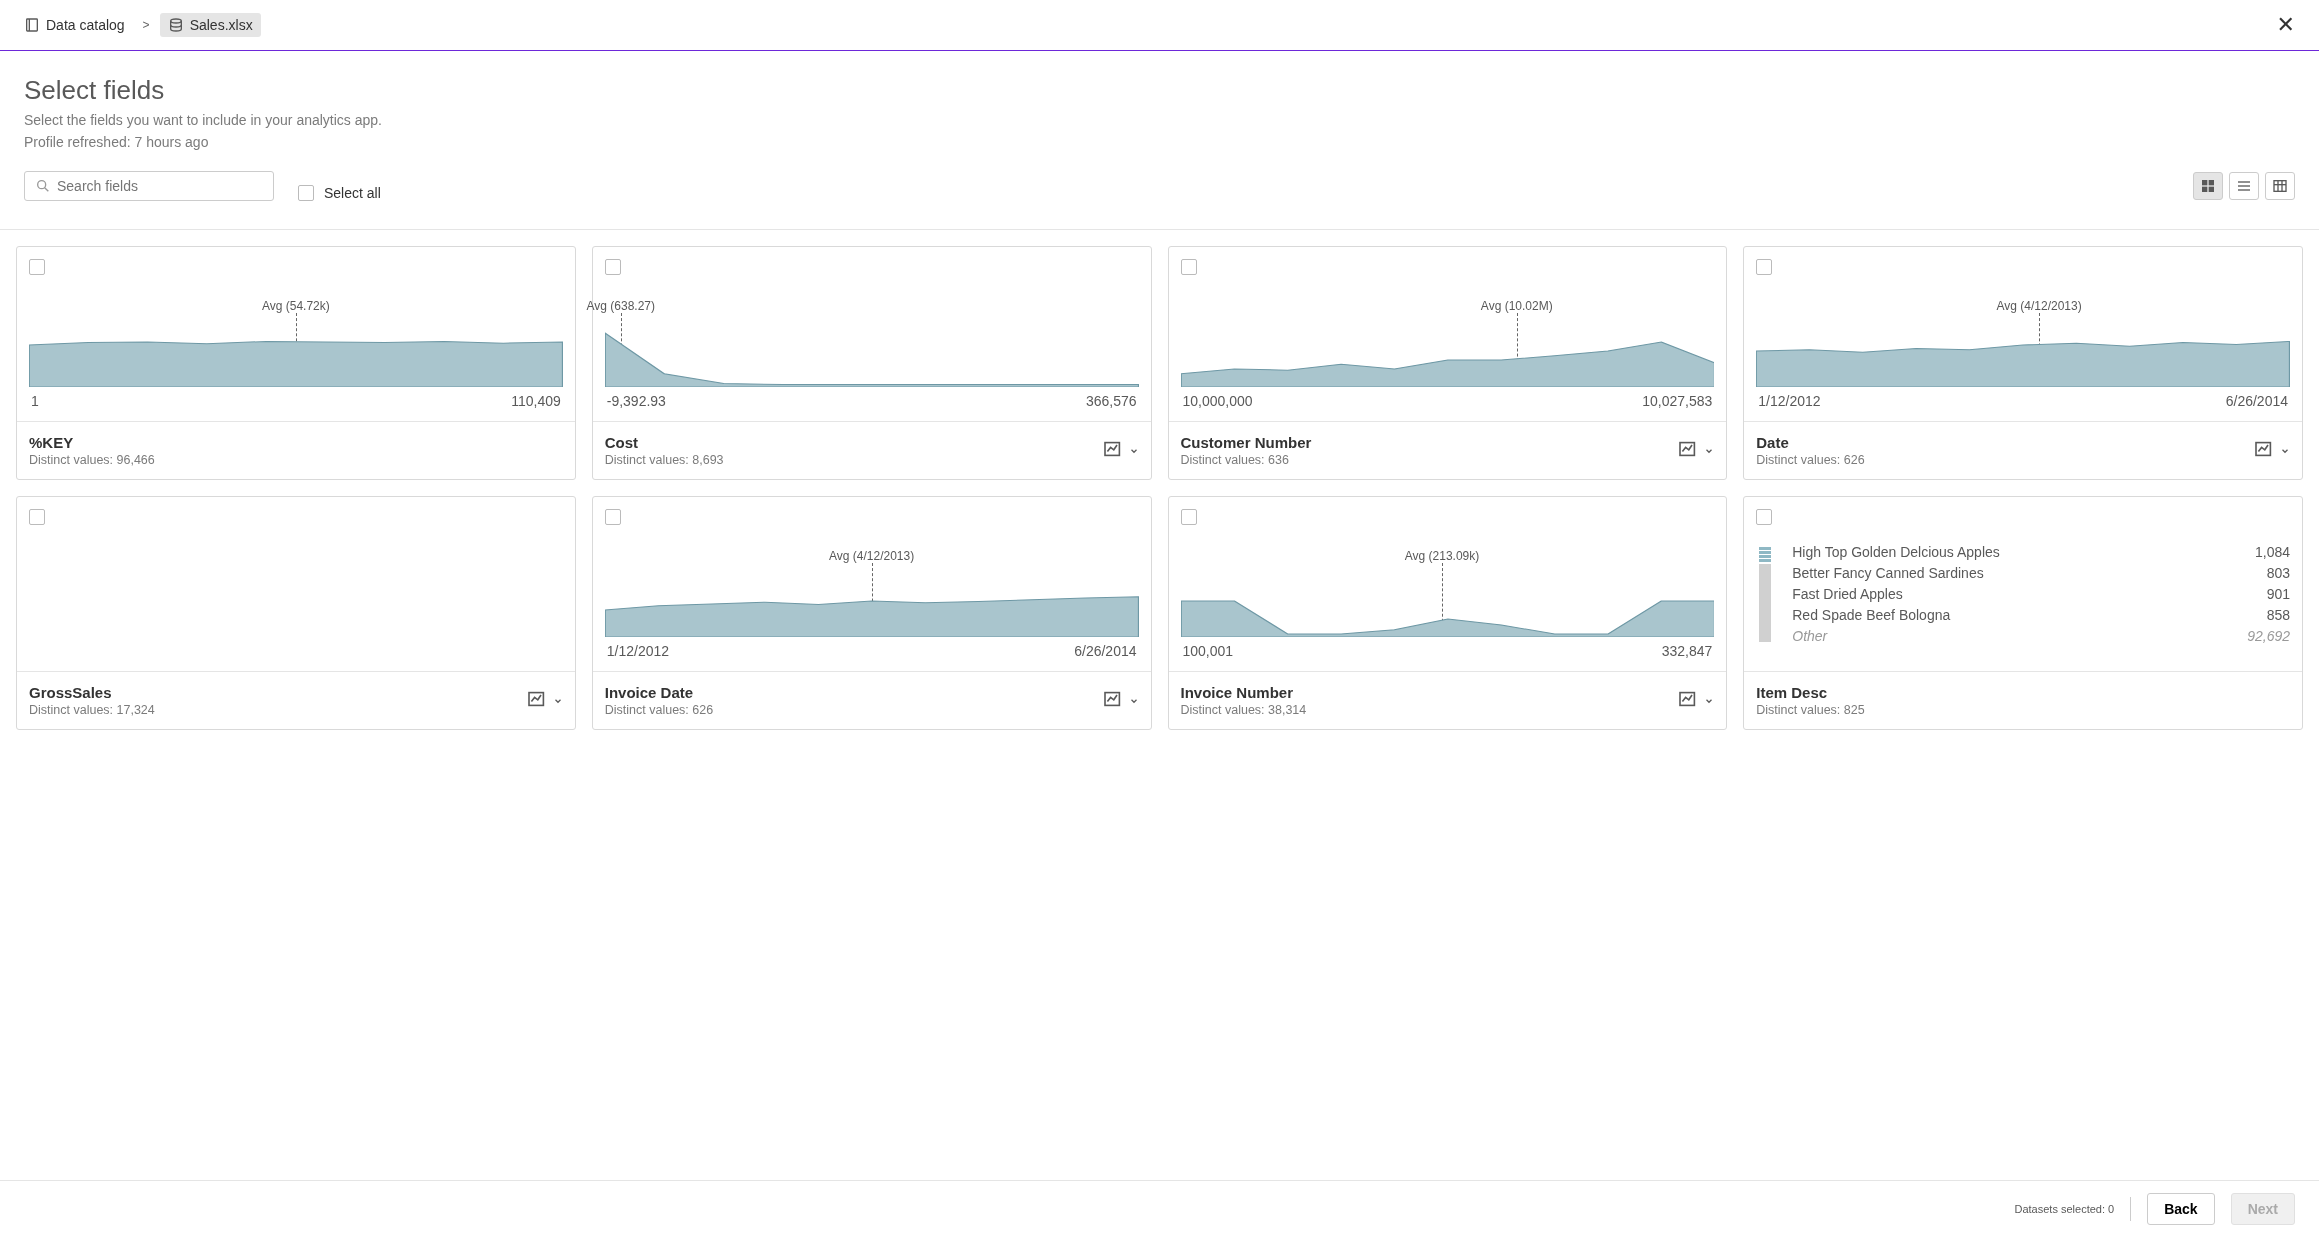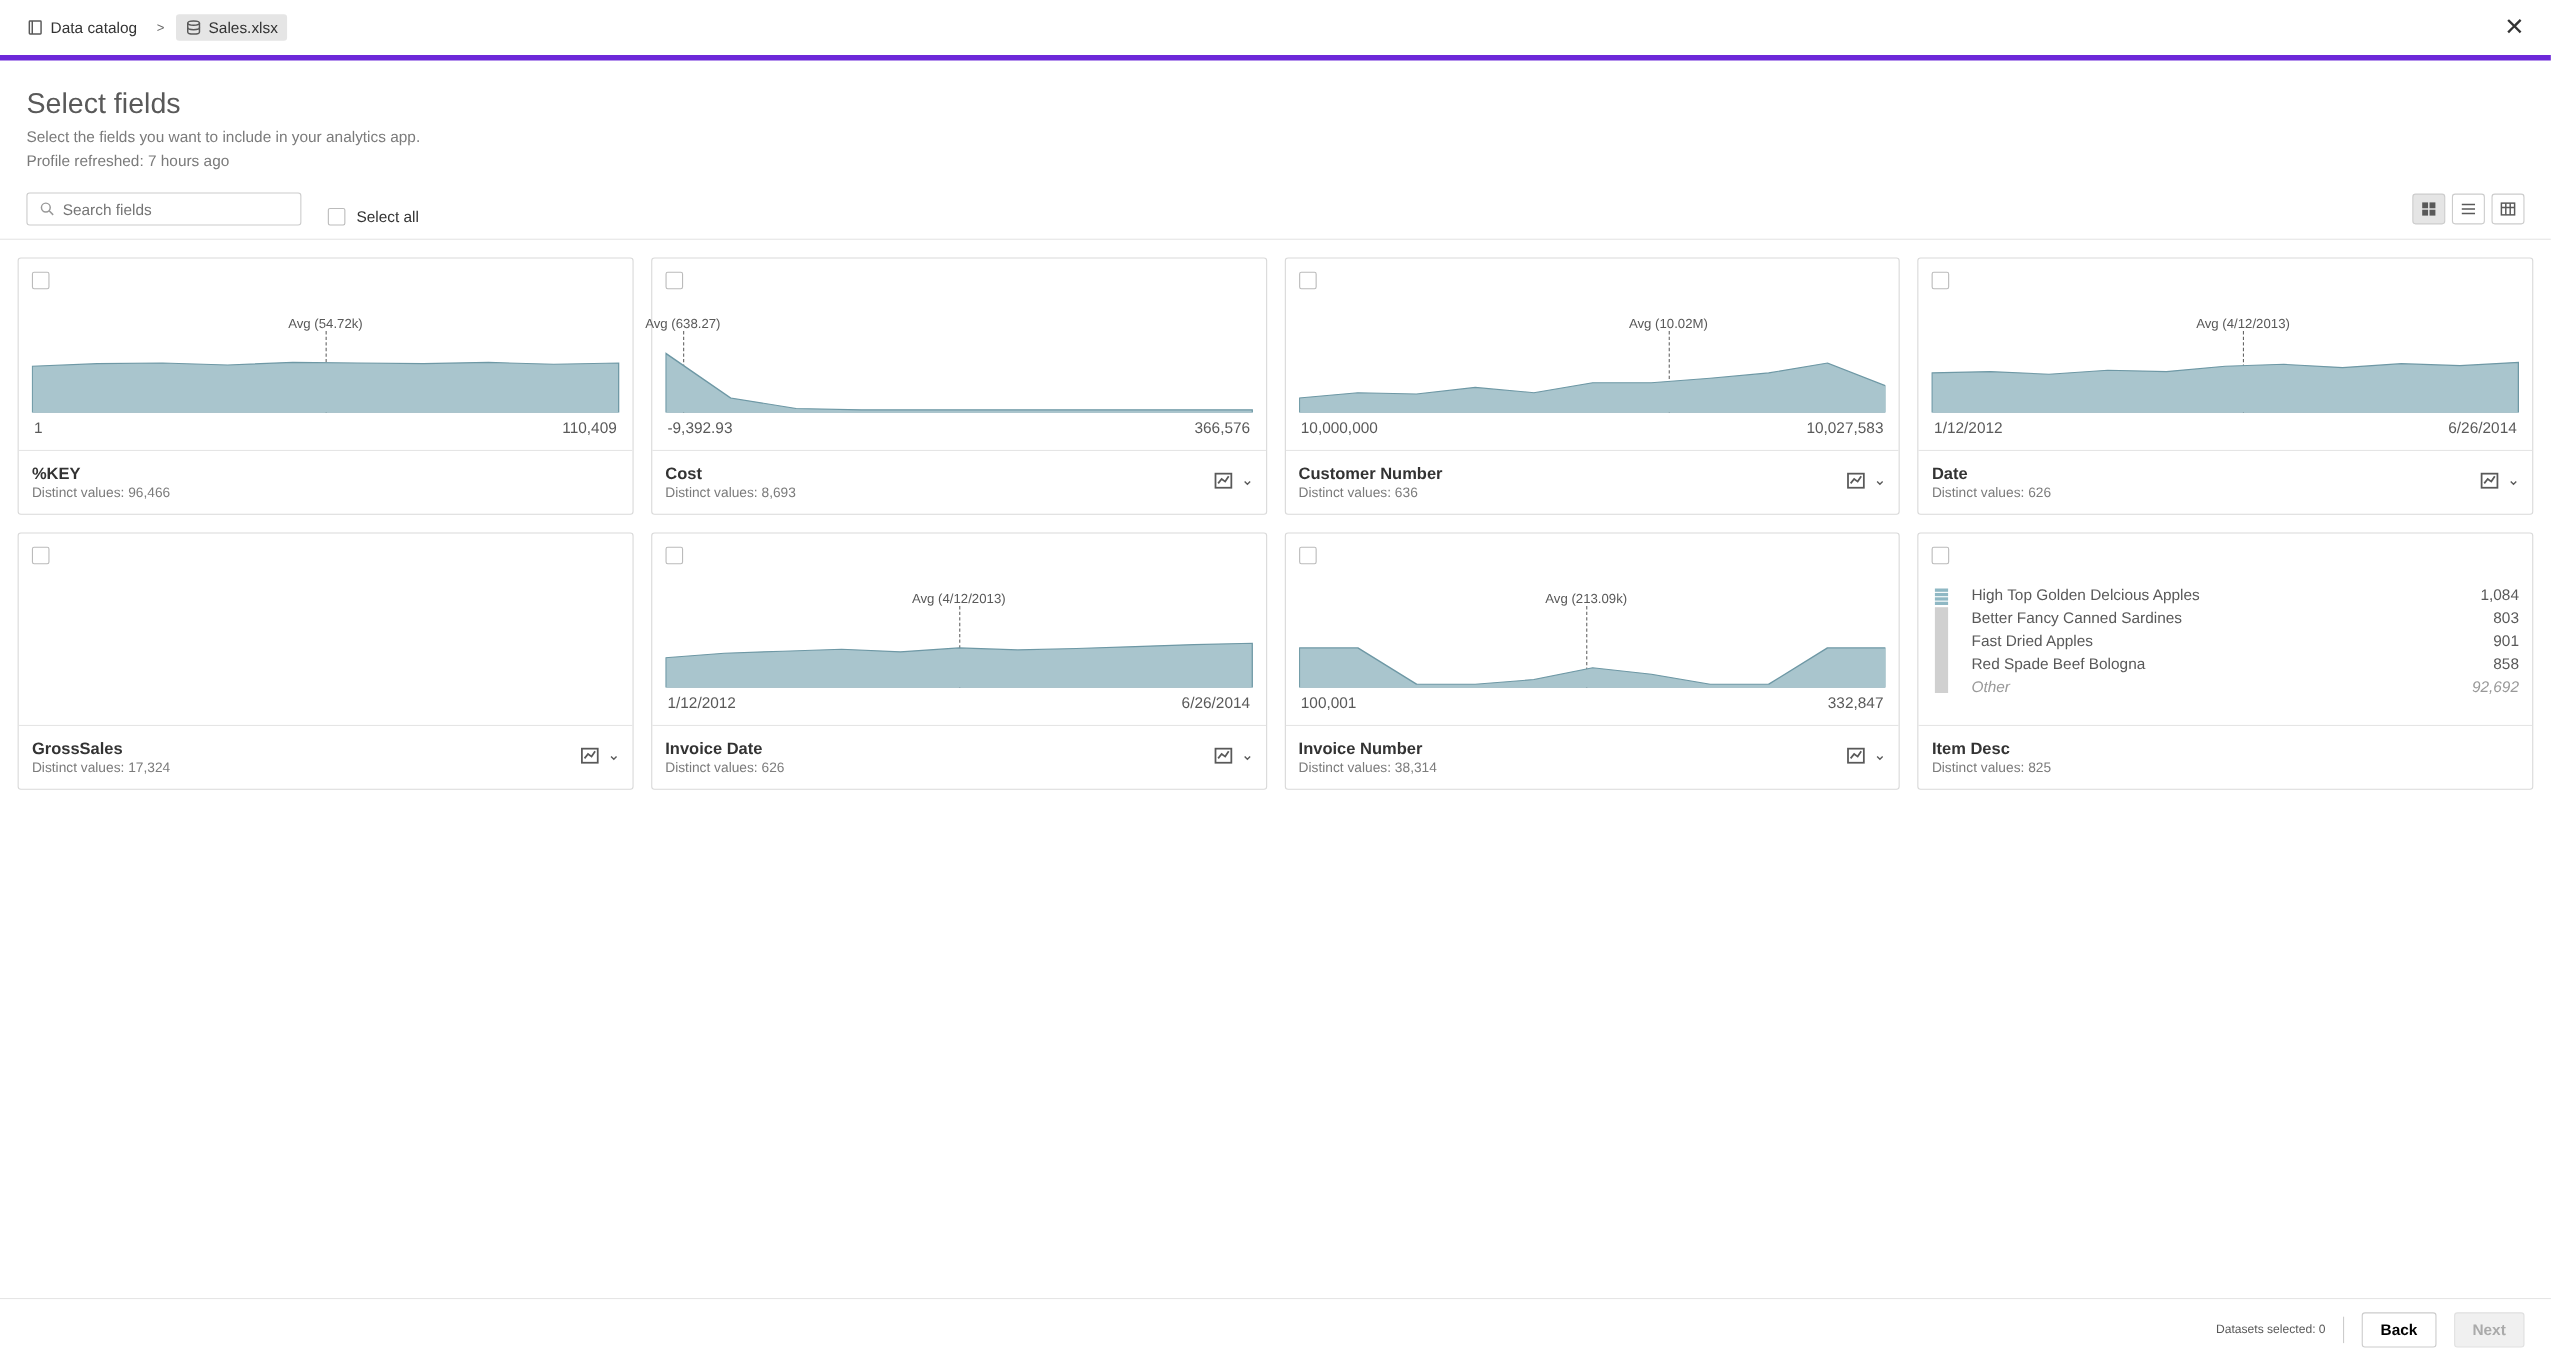--- a/index.html
+++ b/index.html
@@ -1,27 +1,27 @@
 <!DOCTYPE html>
 <html><head>
 <meta charset="utf-8">
 <style>
   * { box-sizing: border-box; margin: 0; padding: 0; }
   body { font-family: -apple-system, BlinkMacSystemFont, "Segoe UI", Arial, sans-serif; background:#fff; color:#333; font-size:14px; }
-  .header-bar { display:flex; align-items:center; justify-content:space-between; padding:8px 16px; border-bottom:5px solid #6d28d9; }
+  .header-bar { display:flex; align-items:center; justify-content:space-between; padding:8px 16px; border-bottom:1px solid #6d28d9; }
   .breadcrumb { display:flex; align-items:center; gap:10px; }
   .breadcrumb .crumb { display:flex; align-items:center; gap:6px; font-size:14px; color:#333; padding:4px 8px; border-radius:3px; }
   .breadcrumb .crumb.active { background:#e5e5e5; }
   .breadcrumb .sep { color:#666; font-size:12px; }
   .close-btn { font-size:22px; cursor:pointer; color:#333; padding:4px 8px; font-weight:300; }
   .main { padding:24px 24px 0 24px; }
   .title { font-size:26px; color:#595959; margin-bottom:6px; font-weight:400; }
   .subtitle { color:#7b7b7b; font-size:14px; margin-bottom:6px; }
   .refreshed { color:#7b7b7b; font-size:14px; }
-  .toolbar { display:flex; align-items:center; justify-content:space-between; padding:20px 24px 12px 24px; border-bottom:1px solid #e5e5e5; }
+  .toolbar { display:flex; align-items:center; justify-content:space-between; padding:20px 24px 28px 24px; border-bottom:1px solid #e5e5e5; }
   .toolbar-left { display:flex; align-items:center; gap:24px; }
   .search-wrap { display:flex; align-items:center; border:1px solid #ccc; border-radius:3px; padding:6px 10px; width:250px; }
   .search-wrap input { border:none; outline:none; font-size:14px; flex:1; margin-left:6px; }
   .selectall { display:flex; align-items:center; gap:10px;margin-top:15px; }
   .checkbox { width:16px; height:16px; border:1px solid #bbb; border-radius:2px; background:#fff; }
   .view-toggle { display:flex; gap:6px; }
   .view-btn { width:30px; height:28px; border:1px solid #ccc; border-radius:3px; display:flex; align-items:center; justify-content:center; background:#fff; cursor:pointer; }
   .view-btn.active { background:#e5e5e5; }
   .cards-wrap { padding:16px 16px 8px 16px; overflow-y:auto; height:calc(100vh - 240px); }
   .cards { display:grid; grid-template-columns:repeat(4,1fr); gap:16px; }

